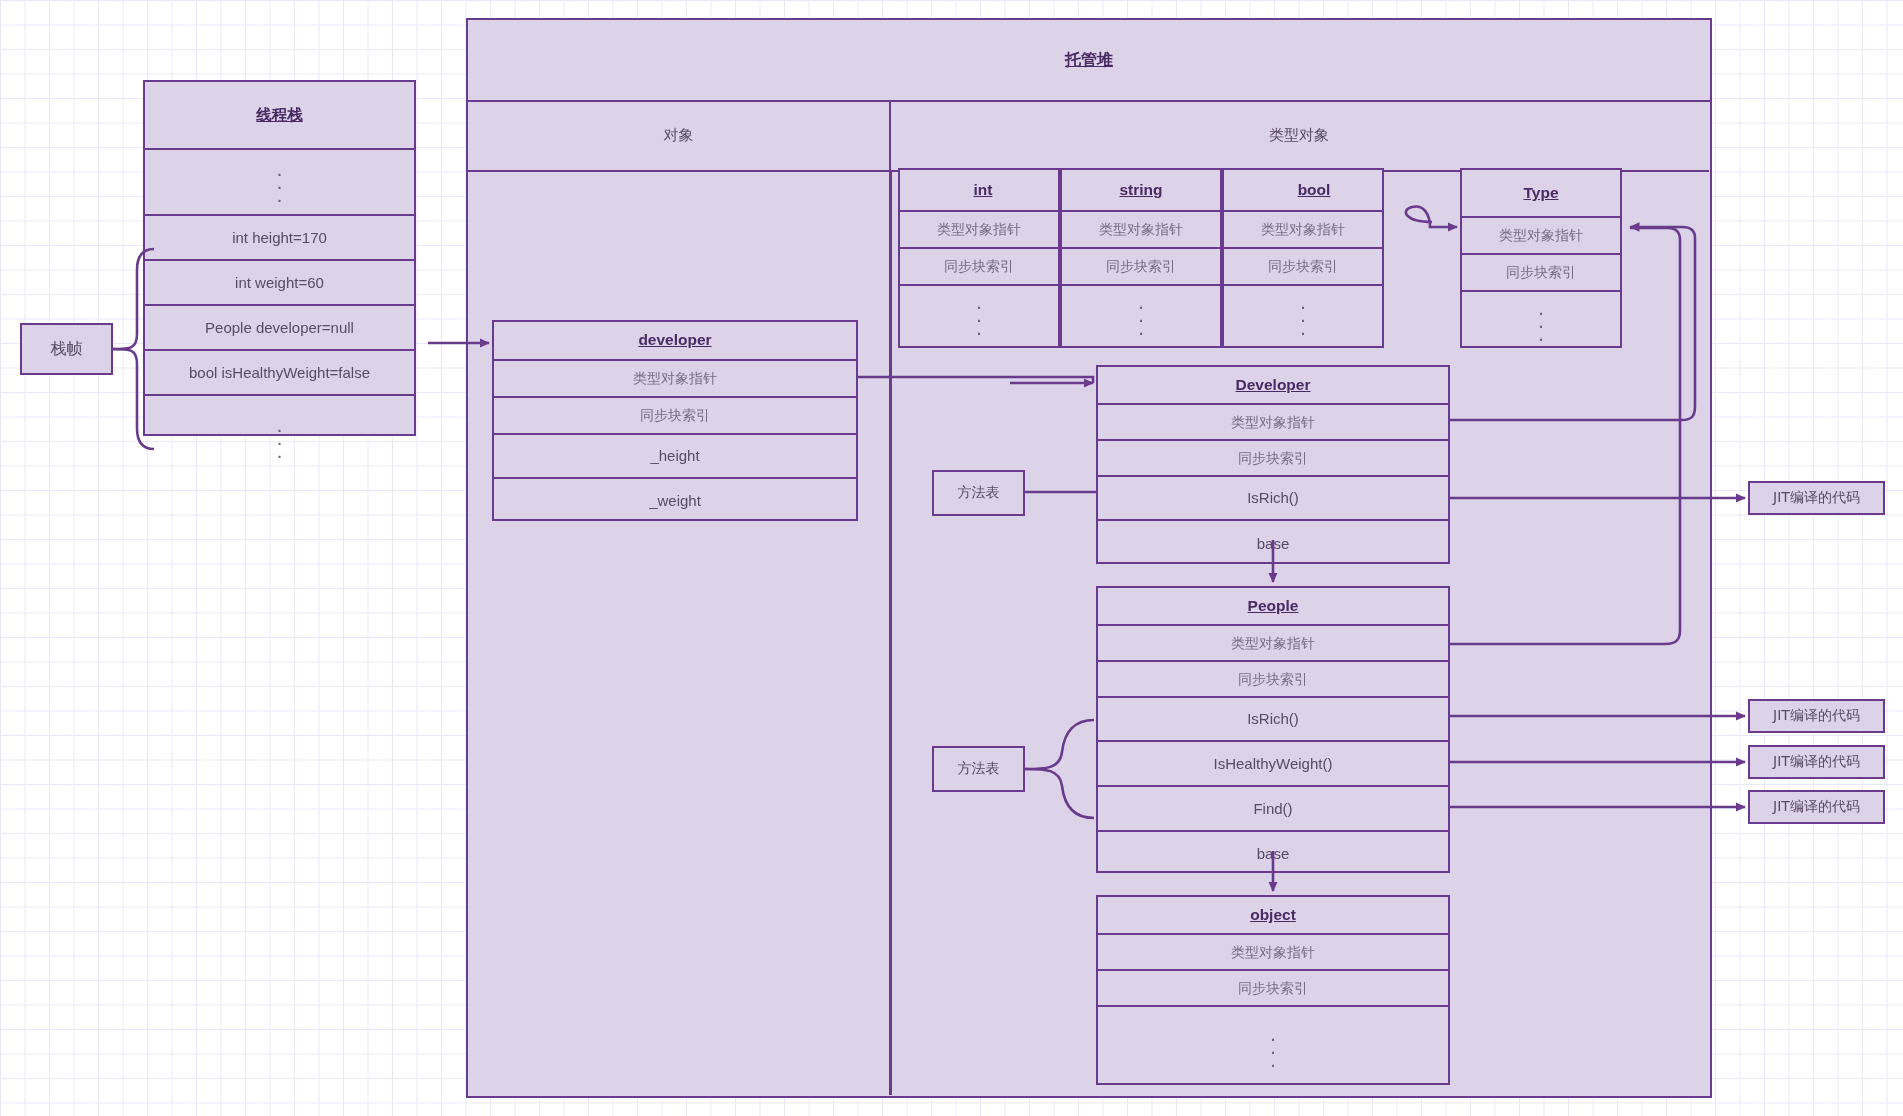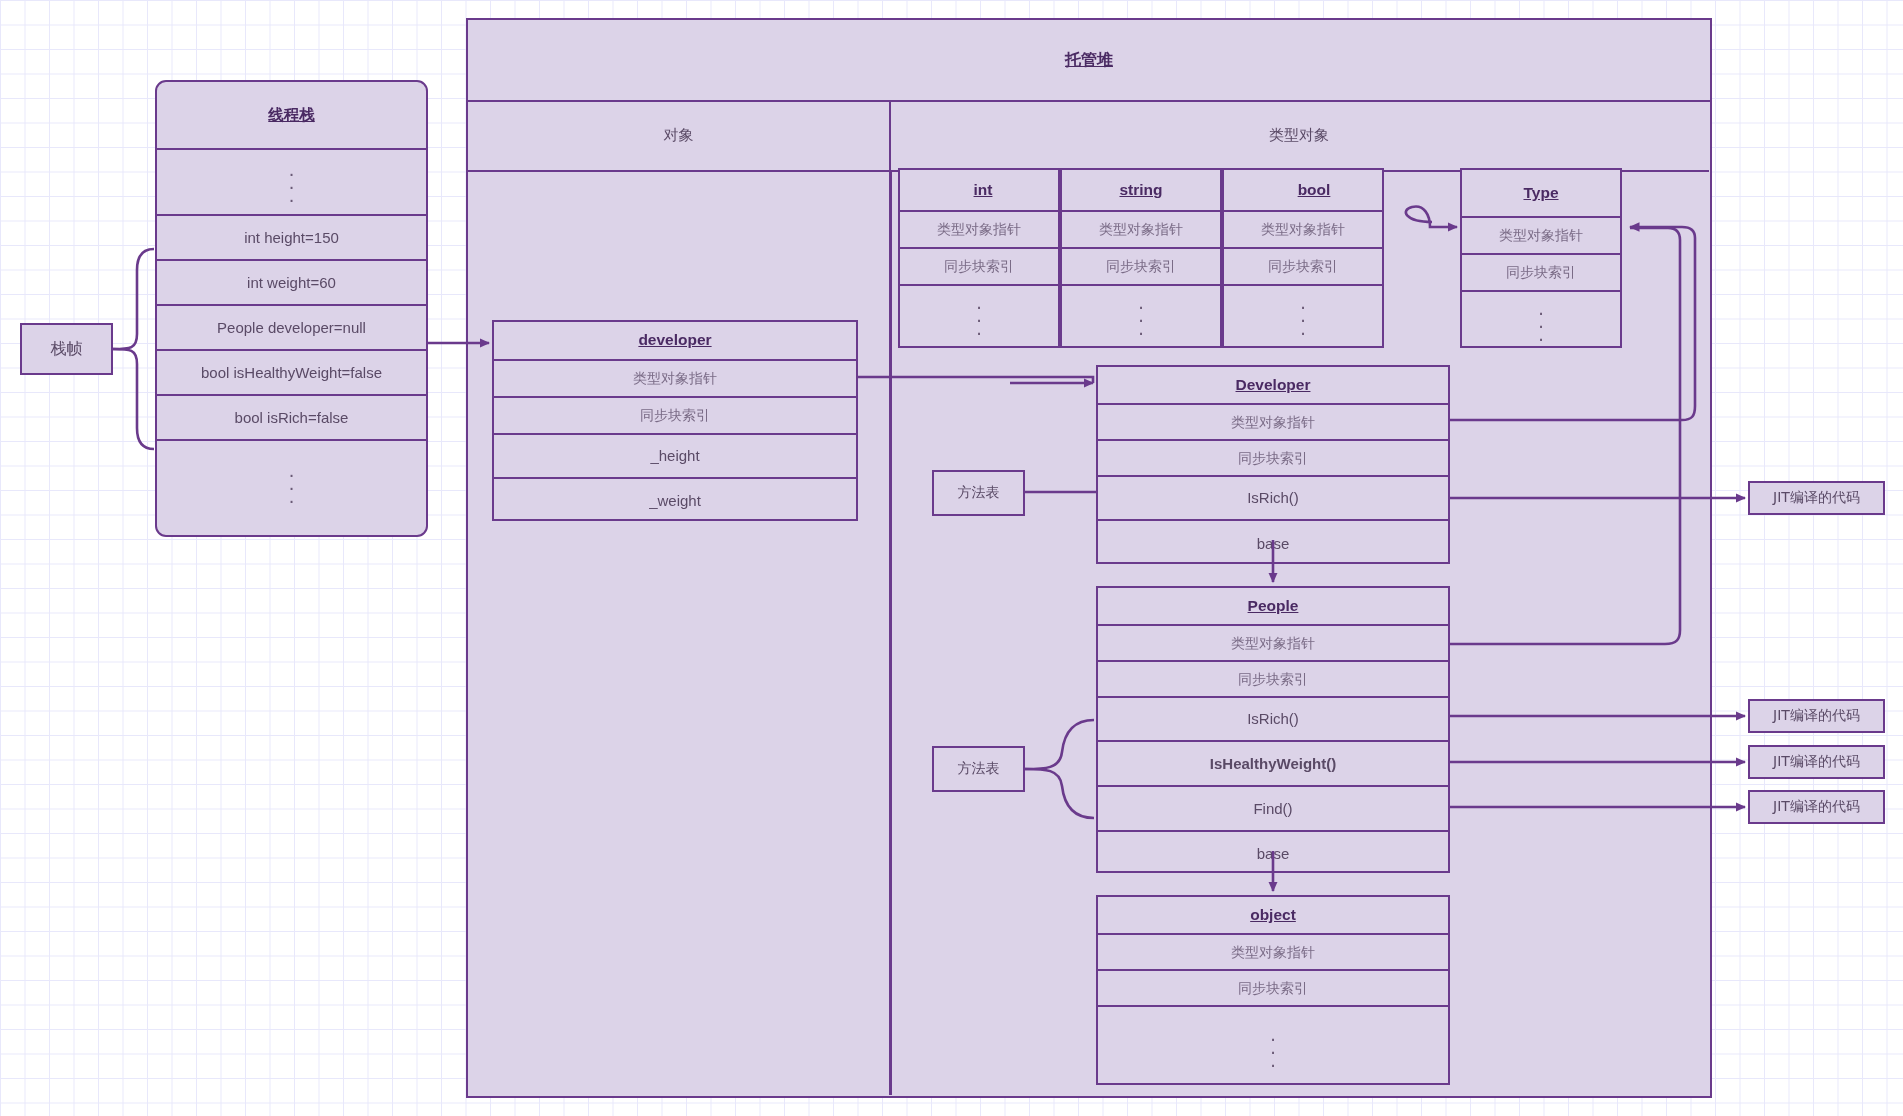--- a/index.html
+++ b/index.html
@@ -65,32 +65,31 @@
   <div class="heapTitle" style="position:absolute;left:0;top:0;width:100%;height:80px;border-bottom:2.5px solid #6a3a8c;">托管堆</div>
   <div class="heapSub" style="position:absolute;left:0;top:80px;width:421px;height:70px;border-bottom:2.5px solid #6a3a8c;border-right:2.5px solid #6a3a8c;">对象</div>
   <div class="heapSub" style="position:absolute;left:421px;top:80px;width:820px;height:70px;border-bottom:2.5px solid #6a3a8c;">类型对象</div>
   <div style="position:absolute;left:421px;top:150px;width:2.5px;height:925px;background:#6a3a8c;"></div>
 </div>
 
 <div class="node" style="left:20px;top:323px;width:93px;height:52px;">
   <div class="plain" style="height:100%;font-size:16px;">栈帧</div>
 </div>
 
-<div class="node" style="left:155px;top:80px;width:273px;height:457px;border-radius:11px;">
+<div class="node" style="left:143px;top:80px;width:273px;height:356px;">
   <div class="row hdr" style="height:68px;font-family:'DejaVu Sans',sans-serif;">线程栈</div>
   <div class="row dots" style="height:66px;">
     <span>.</span>
       <span>.</span>
       <span>.</span>
   </div>
-  <div class="row" style="height:45px;">int height=150</div>
+  <div class="row" style="height:45px;">int height=170</div>
   <div class="row" style="height:45px;">int weight=60</div>
   <div class="row" style="height:45px;">People developer=null</div>
   <div class="row" style="height:45px;">bool isHealthyWeight=false</div>
-  <div class="row" style="height:45px;">bool isRich=false</div>
   <div class="row dots" style="height:84px;">
     <span>.</span>
       <span>.</span>
       <span>.</span>
   </div>
 </div>
 
 <div class="node" style="left:898px;top:168px;width:162px;height:180px;">
   <div class="row hdr" style="height:42px;padding-left:8px;">int</div>
   <div class="row cn" style="height:37px;">类型对象指针</div>
@@ -149,21 +148,21 @@
   <div class="row cn" style="height:36px;">同步块索引</div>
   <div class="row" style="height:44px;">IsRich()</div>
   <div class="row" style="height:45px;">base</div>
 </div>
 
 <div class="node" style="left:1096px;top:586px;width:354px;height:287px;">
   <div class="row hdr" style="height:38px;">People</div>
   <div class="row cn" style="height:36px;">类型对象指针</div>
   <div class="row cn" style="height:36px;">同步块索引</div>
   <div class="row" style="height:44px;">IsRich()</div>
-  <div class="row" style="height:45px;font-weight:bold;">IsHealthyWeight()</div>
+  <div class="row" style="height:45px;">IsHealthyWeight()</div>
   <div class="row" style="height:45px;">Find()</div>
   <div class="row" style="height:43px;">base</div>
 </div>
 
 <div class="node" style="left:1096px;top:895px;width:354px;height:190px;">
   <div class="row hdr" style="height:38px;">object</div>
   <div class="row cn" style="height:36px;">类型对象指针</div>
   <div class="row cn" style="height:36px;">同步块索引</div>
   <div class="row dots" style="height:80px;">
     <span>.</span>

